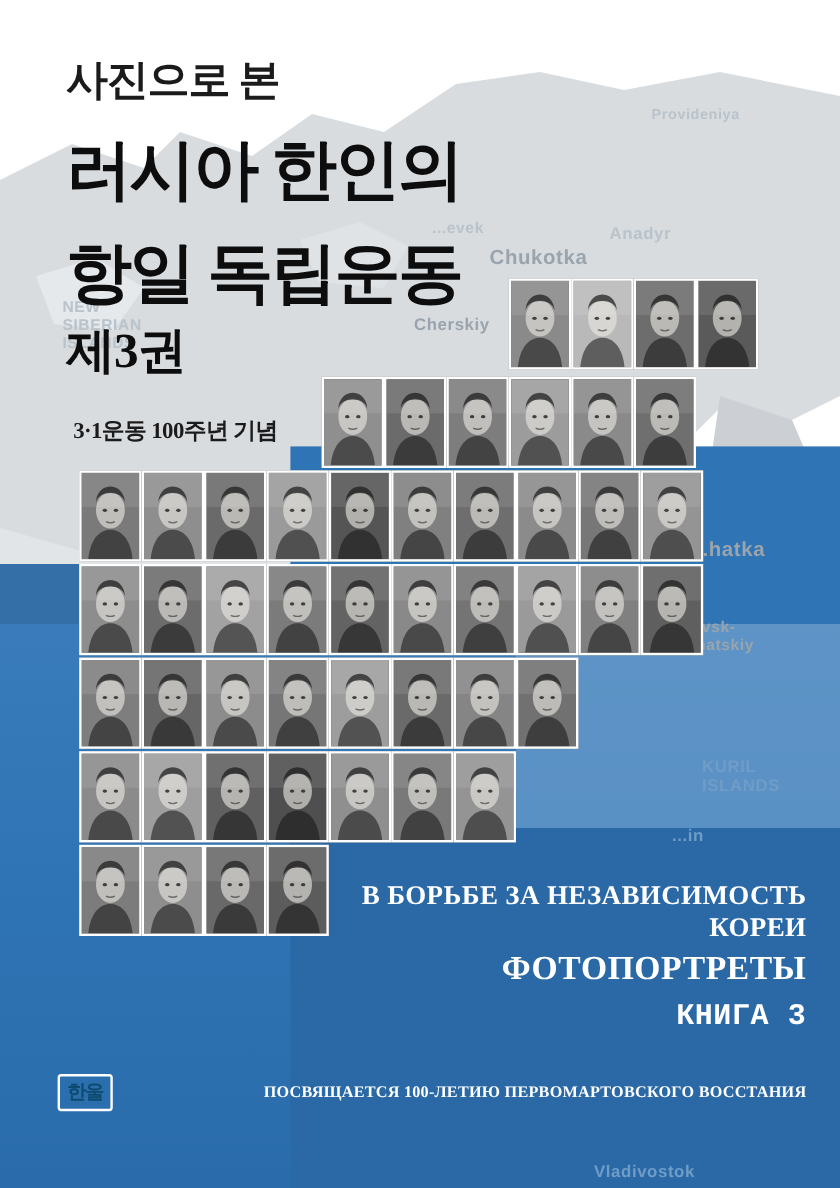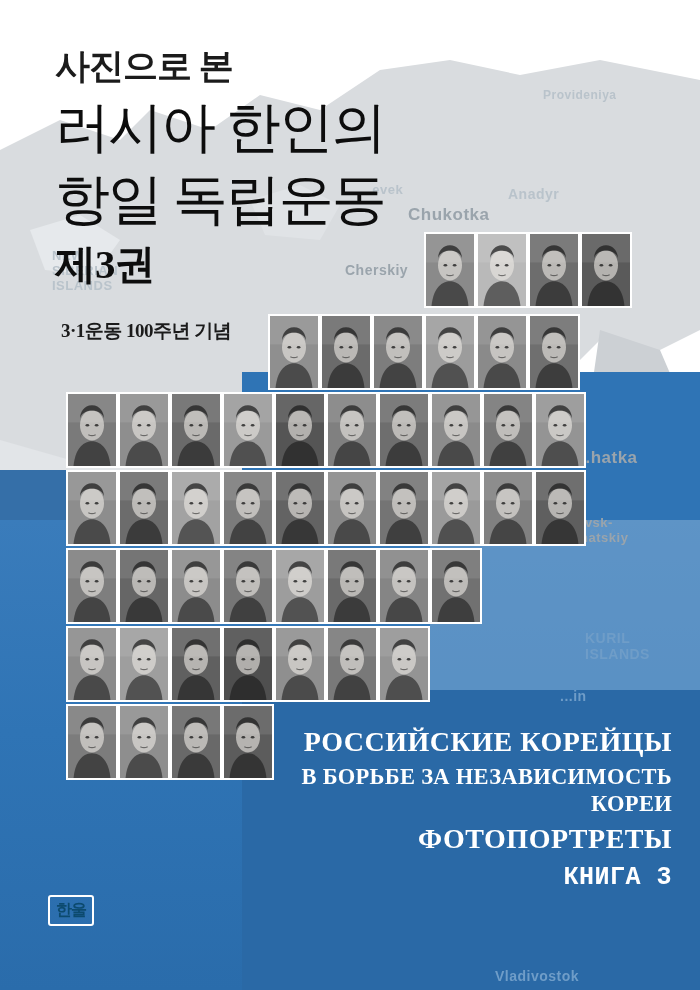--- a/index.html
+++ b/index.html
@@ -78,25 +78,25 @@
     font-family: "Liberation Serif", serif;
     font-size: 35px;
     font-weight: bold;
     color: #1b1b1b;
     letter-spacing: -1px;
     line-height: 1.1;
   }
   .kr-main {
     font-family: "Liberation Serif", serif;
     font-size: 55px;
-    font-weight: normal;
+    font-weight: bold;
     color: #0d0d0d;
     letter-spacing: -2px;
     line-height: 1.15;
-    margin-top: 9px;
+    margin-top: 23px;
   }
   .kr-vol {
     font-family: "Liberation Serif", serif;
     font-size: 41px;
     font-weight: bold;
     color: #0d0d0d;
     letter-spacing: -1px;
     margin-top: 6px;
   }
   .kr-note {
@@ -737,23 +737,23 @@
           <path d="M6,76 C8,56 18,50 26,50 C34,50 44,56 46,76 Z" fill="rgba(20,20,20,0.55)"></path>
           <ellipse cx="26" cy="33" rx="13" ry="16" fill="rgba(235,233,228,0.62)"></ellipse>
           <path d="M13,26 C15,15 37,15 39,26 C39,20 35,12 26,12 C17,12 13,20 13,26 Z" fill="rgba(25,25,25,0.7)"></path>
           <ellipse cx="21" cy="33" rx="2" ry="1.4" fill="rgba(30,30,30,0.8)"></ellipse>
           <ellipse cx="31" cy="33" rx="2" ry="1.4" fill="rgba(30,30,30,0.8)"></ellipse>
           <path d="M22,43 Q26,45 30,43" stroke="rgba(30,30,30,0.55)" stroke-width="1.2" fill="none"></path>
         </svg></div>
     </div>
 
   <div class="ru-block">
-    <div class="ru-line1">РОССИЙСКИЕ КОРЕЙЦЫ</div>
     <div class="ru-line2">В БОРЬБЕ ЗА НЕЗАВИСИМОСТЬ КОРЕИ</div>
     <div class="ru-line3">ФОТОПОРТРЕТЫ</div>
     <div class="ru-line4">КНИГА 3</div>
   </div>
+  <div class="ru-dedication">ПОСВЯЩАЕТСЯ 100-ЛЕТИЮ ПЕРВОМАРТОВСКОГО ВОССТАНИЯ</div>
 
   <div class="publisher">
     <div class="pub-box">한울</div>
   </div>
 
 </div>
 
 </body></html>

